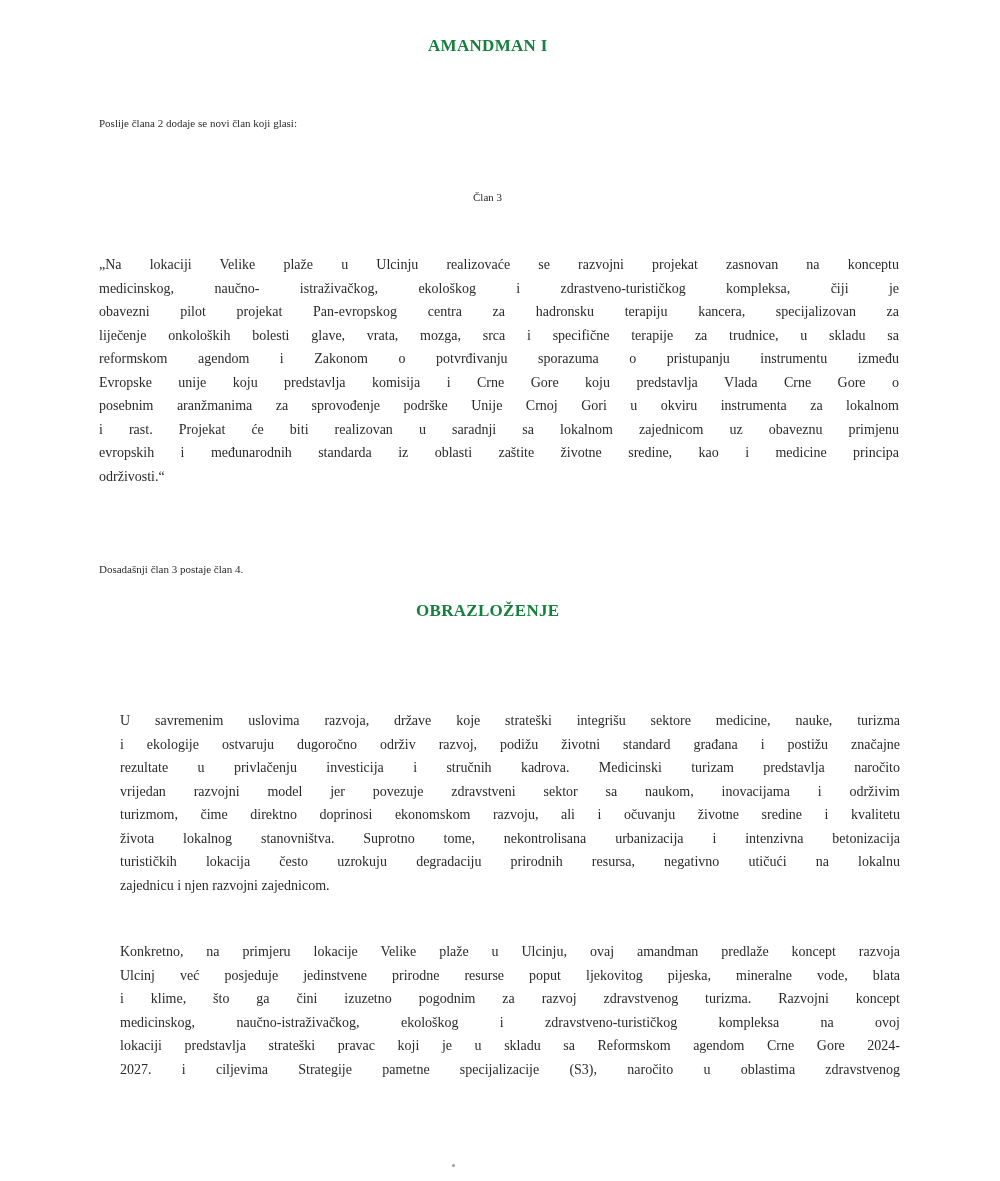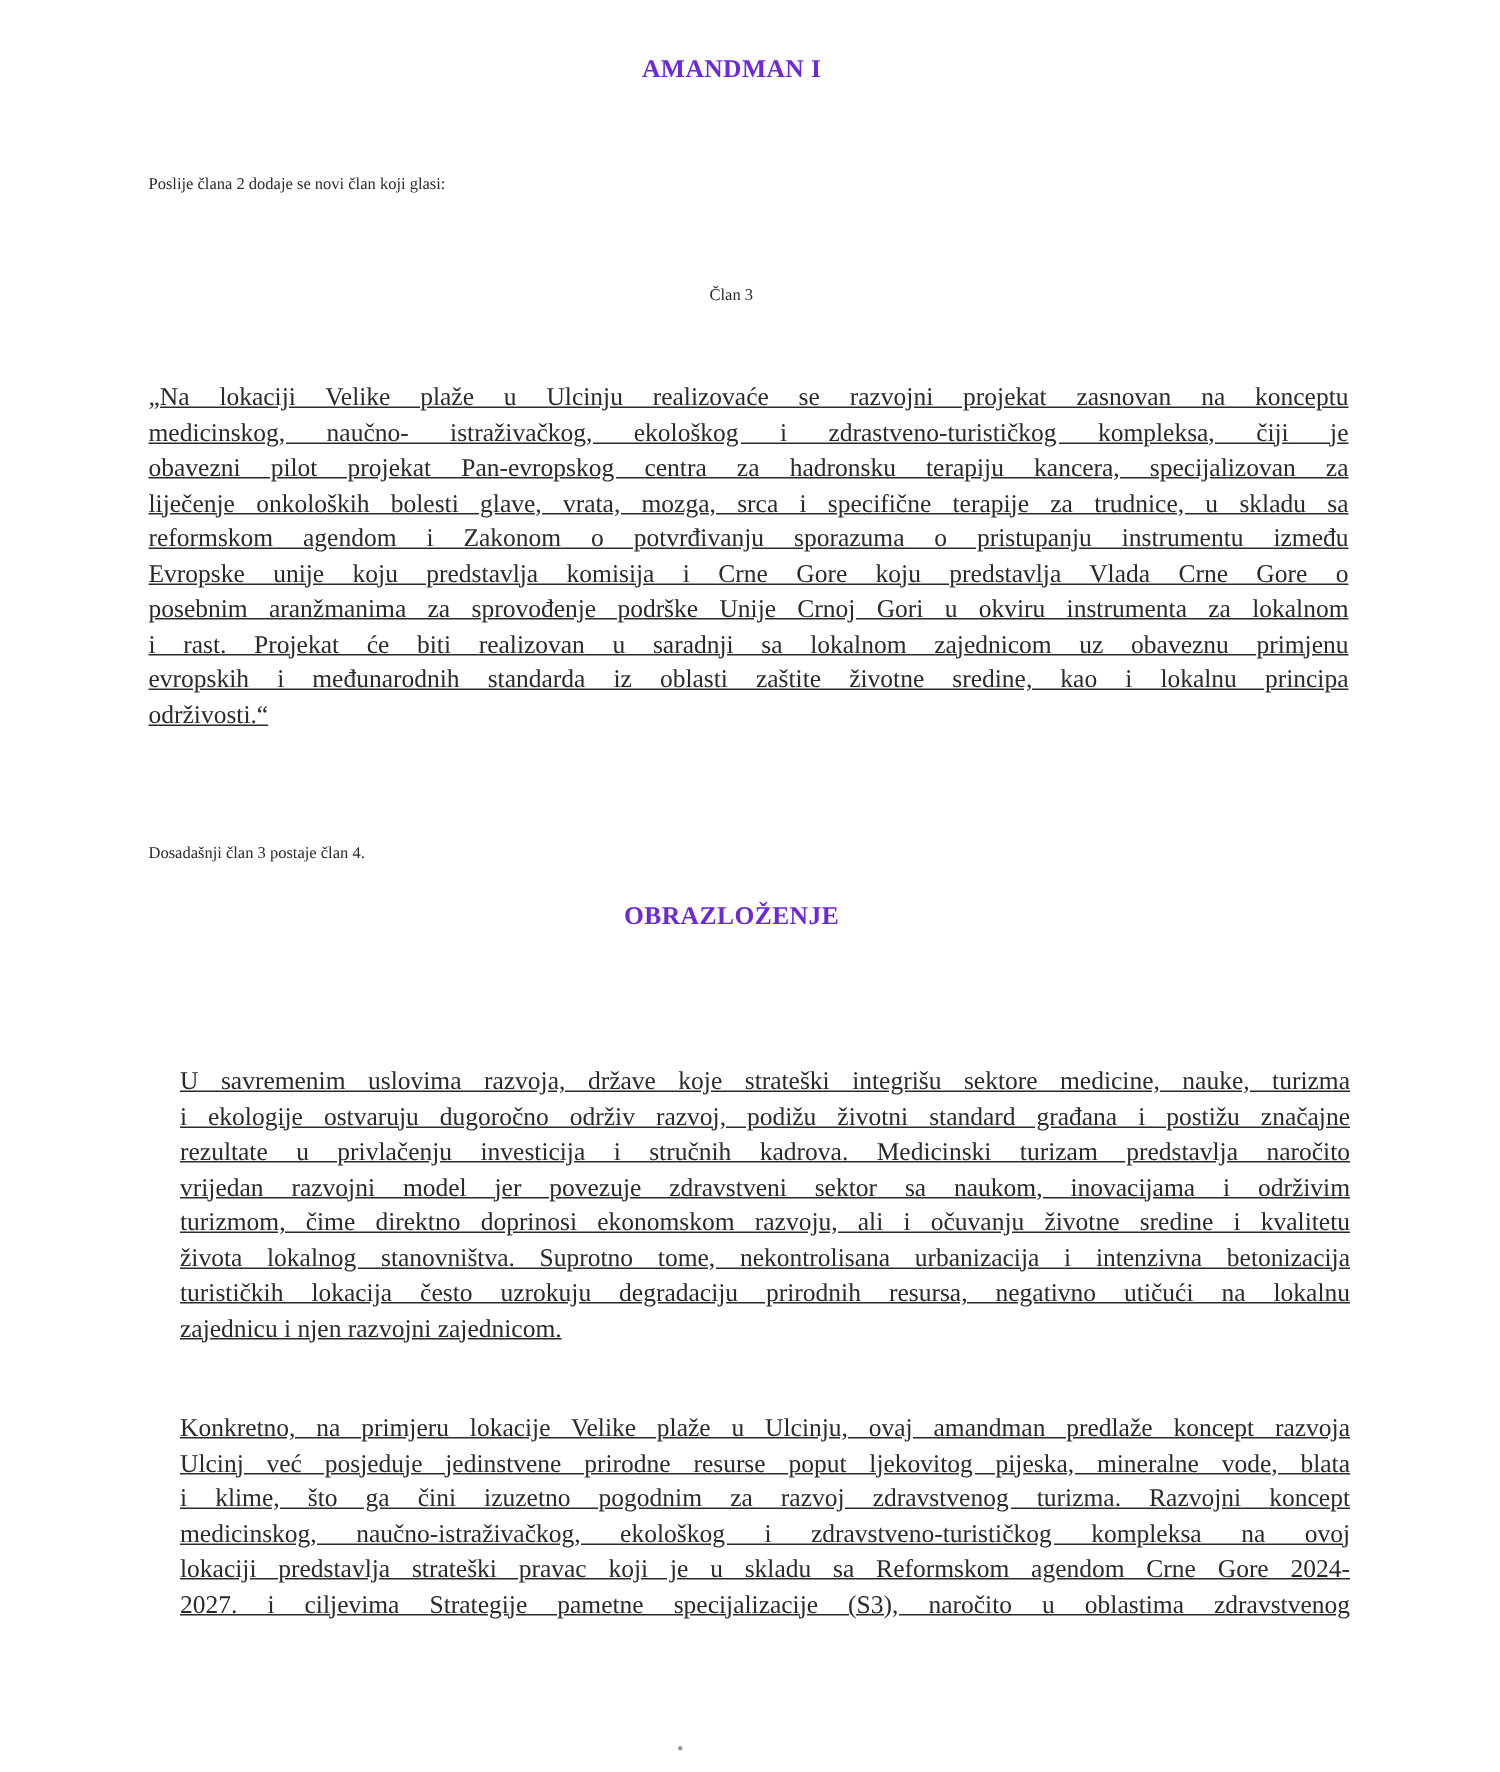--- a/index.html
+++ b/index.html
@@ -3,24 +3,24 @@
   <meta charset="utf-8">
   <style>
     html, body { margin: 0; padding: 0; background: #ffffff; }
     body {
       width: 1000px; height: 1181px; position: relative; overflow: hidden;
       font-family: "Liberation Serif", serif; color: #2a2a2a;
     }
     .page { position: absolute; left: 0; top: 0; width: 1000px; height: 1181px; }
     .title {
       position: absolute; font-weight: bold; font-size: 17px; letter-spacing: 0.3px;
-      color: #6d28d9; white-space: nowrap;
+      color: #15803d; white-space: nowrap;
     }
     .plain { position: absolute; font-size: 11px; white-space: nowrap; }
-    .para { position: absolute; font-size: 17px; text-decoration: underline; }
+    .para { position: absolute; font-size: 14px; }
     .line {
       height: 23.5px; line-height: 23.5px; white-space: nowrap;
       text-align: justify; text-align-last: justify;
     }
     .line.last { text-align-last: left; }
     .dot {
       position: absolute; left: 452px; top: 1164px; width: 3px; height: 3px;
       background: #9a9a9a; border-radius: 50%;
     }
   </style>
@@ -37,21 +37,21 @@
 
   <div class="para" style="left:99px; top:253px; width:800px;">
     <div class="line">„Na lokaciji Velike plaže u Ulcinju realizovaće se razvojni projekat zasnovan na konceptu</div>
     <div class="line">medicinskog, naučno- istraživačkog, ekološkog i zdrastveno-turističkog kompleksa, čiji je</div>
     <div class="line">obavezni pilot projekat Pan-evropskog centra za hadronsku terapiju kancera, specijalizovan za</div>
     <div class="line">liječenje onkoloških bolesti glave, vrata, mozga, srca i specifične terapije za trudnice, u skladu sa</div>
     <div class="line">reformskom agendom i Zakonom o potvrđivanju sporazuma o pristupanju instrumentu između</div>
     <div class="line">Evropske unije koju predstavlja komisija i Crne Gore koju predstavlja Vlada Crne Gore o</div>
     <div class="line">posebnim aranžmanima za sprovođenje podrške Unije Crnoj Gori u okviru instrumenta za lokalnom</div>
     <div class="line">i rast. Projekat će biti realizovan u saradnji sa lokalnom zajednicom uz obaveznu primjenu</div>
-    <div class="line">evropskih i međunarodnih standarda iz oblasti zaštite životne sredine, kao i lokalnu principa</div>
+    <div class="line">evropskih i međunarodnih standarda iz oblasti zaštite životne sredine, kao i medicine principa</div>
     <div class="line last">održivosti.“</div>
   </div>
 
   <div class="plain" style="left:99px; top:563px;">Dosadašnji član 3 postaje član 4.</div>
 
   <div class="title" style="left:416px; top:601px;">OBRAZLOŽENJE</div>
 
   <div class="para" style="left:120px; top:709px; width:780px;">
     <div class="line">U savremenim uslovima razvoja, države koje strateški integrišu sektore medicine, nauke, turizma</div>
     <div class="line">i ekologije ostvaruju dugoročno održiv razvoj, podižu životni standard građana i postižu značajne</div>

